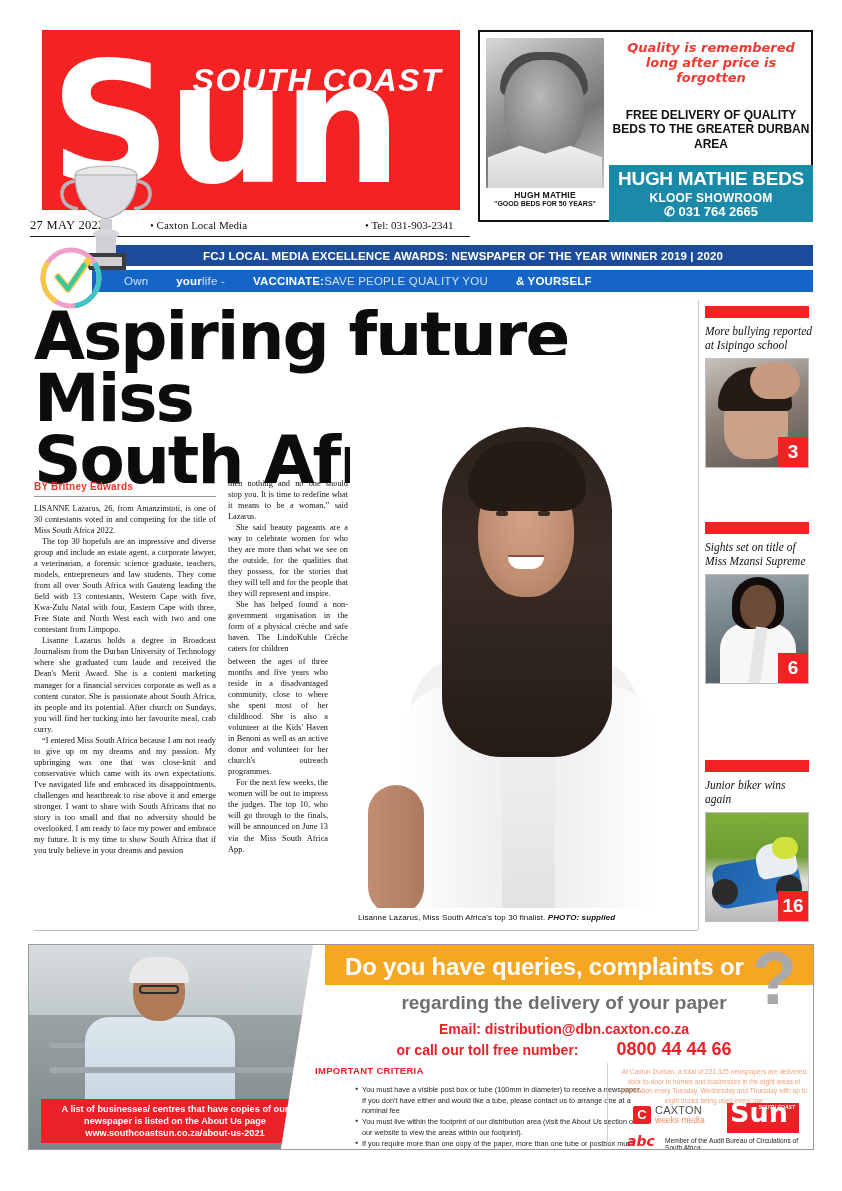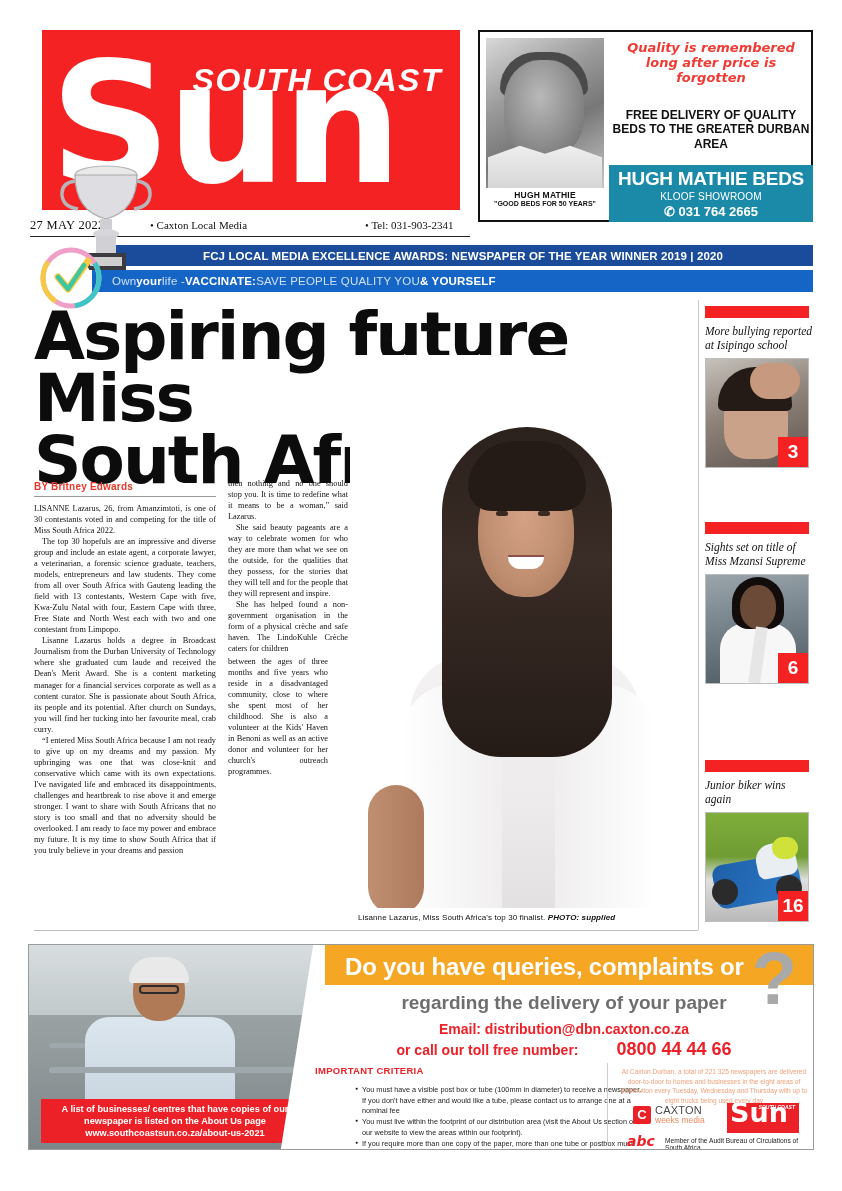--- a/index.html
+++ b/index.html
@@ -91,43 +91,43 @@
   .hm-teal{
     position:absolute;left:129px;top:133px;width:204px;height:57px;background:#1b8aa8;
     overflow:hidden;
   }
   .hm-beds{
     position:absolute;left:0;top:3px;width:204px;text-align:center;
     font-weight:bold;font-size:19px;color:#ffffff;letter-spacing:-.3px;
   }
   .hm-kloof{
     position:absolute;left:0;top:26px;width:204px;text-align:center;
-    font-weight:normal;font-size:10px;color:#ffffff;letter-spacing:.2px;
+    font-weight:bold;font-size:12px;color:#ffffff;letter-spacing:.2px;
   }
   .hm-phone{
     position:absolute;left:0;top:39px;width:204px;text-align:center;
     font-weight:bold;font-size:13px;color:#ffffff;
   }
 
   
   .banner-award{
     position:absolute;left:113px;top:245px;width:700px;height:21px;
     background:#1b4c9b;color:#fff;
     display:flex;align-items:center;justify-content:center;
     font-weight:bold;font-size:11.5px;letter-spacing:.1px;
   }
   .banner-vax{
     position:absolute;left:92px;top:270px;width:721px;height:22px;
     background:#1565c6;color:#fff;
     display:flex;align-items:center;
-    padding-left:20px;box-sizing:border-box;
+    padding-left:32px;box-sizing:border-box;
     font-size:11.5px;letter-spacing:.2px;
   }
   .banner-vax .lite{color:#cfe0f5;}
-  .banner-vax .bold{font-weight:bold;color:#fff;}
+  .banner-vax .bold{font-weight:bold;color:#fff;margin-left:28px;}
   .vax-badge{
     position:absolute;left:40px;top:247px;width:62px;height:62px;z-index:9;
   }
 
   
   .headline{
     position:absolute;left:34px;top:306px;width:665px;
     font-family:"DejaVu Sans", sans-serif;
     font-weight:bold;font-size:66px;line-height:.94;
     letter-spacing:-2px;color:#0c0c0c;
@@ -416,20 +416,21 @@
   </div>
 
   <div class="col col2a">
     <p class="first">then nothing and no one should stop you. It is time to redefine what it means to be a woman,” said Lazarus.</p>
     <p>She said beauty pageants are a way to celebrate women for who they are more than what we see on the outside, for the qualities that they possess, for the stories that they will tell and for the people that they will represent and inspire.</p>
     <p>She has helped found a non-government organisation in the form of a physical crèche and safe haven. The LindoKuhle Crèche caters for children</p>
   </div>
 
   <div class="col col2b">
     <p class="first">between the ages of three months and five years who reside in a disadvantaged community, close to where she spent most of her childhood. She is also a volunteer at the Kids' Haven in Benoni as well as an active donor and volunteer for her church's outreach programmes.</p>
+    <p>For the next few weeks, the women will be out to impress the judges. The top 10, who will go through to the finals, will be announced on June 13 via the Miss South Africa App.</p>
   </div>
 
   <div class="main-photo">
     <div class="mp-bg"></div>
     <div class="mp-hair"></div>
     <div class="mp-neck"></div>
     <div class="mp-body"></div>
     <div class="mp-shoulderL"></div>
     <div class="mp-shoulderR"></div>
     <div class="mp-face mp-facefront"></div>

